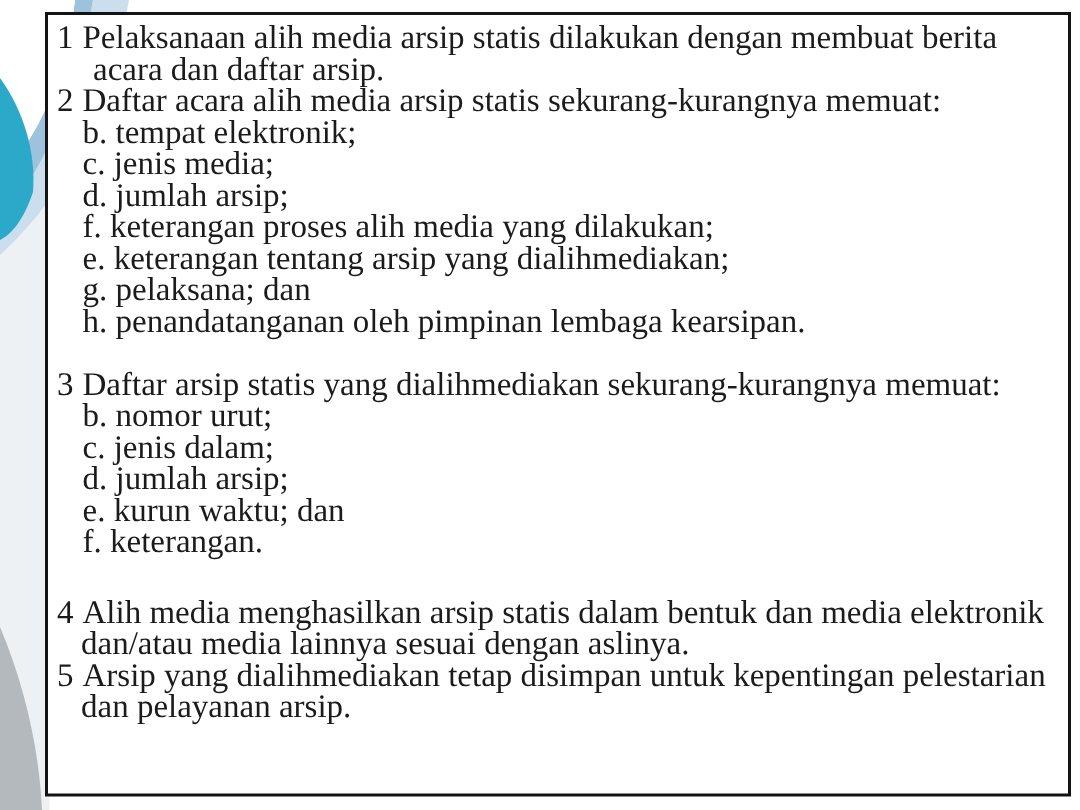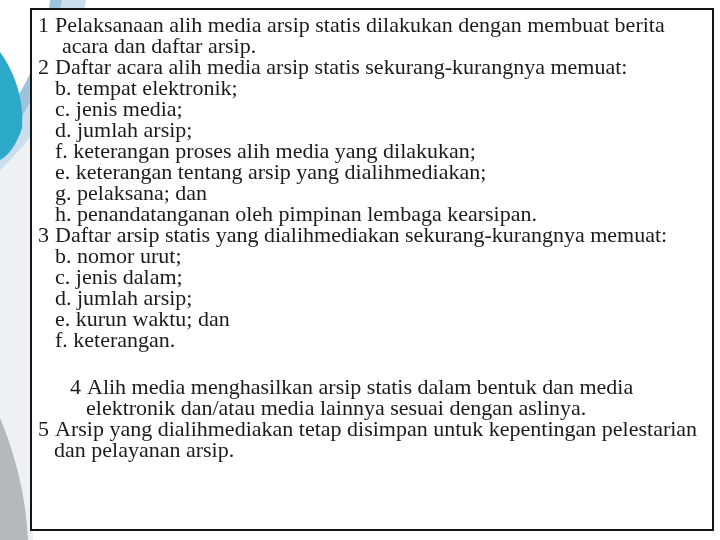--- a/index.html
+++ b/index.html
@@ -36,22 +36,22 @@
   .item {
     padding-left: 16px;
     text-indent: -16px;
   }
   .item.indent-lg {
     padding-left: 24px;
     text-indent: -24px;
   }
   .num { padding-right: 6px; }
   .sub { padding-left: 17px; }
-  .gap-sm { }
-  .gap-md { margin-top: 26px; margin-left: 32px; }
+  .gap-sm { margin-top: 21px; }
+  .gap-md { margin-top: 26px; }
 </style>
 </head>
 <body>
 
 <div class="deck">
 
   <svg class="swoosh" width="110" height="540" viewBox="0 0 110 540" aria-hidden="true">
     <rect x="0" y="0" width="110" height="540" fill="#ffffff"></rect>
     <rect x="0" y="120" width="33" height="420" fill="#eef1f3"></rect>
     <path d="M0,148 C30,110 52,60 62,0 L86,0 C74,68 48,126 0,170 Z" fill="#cadeee"></path>

